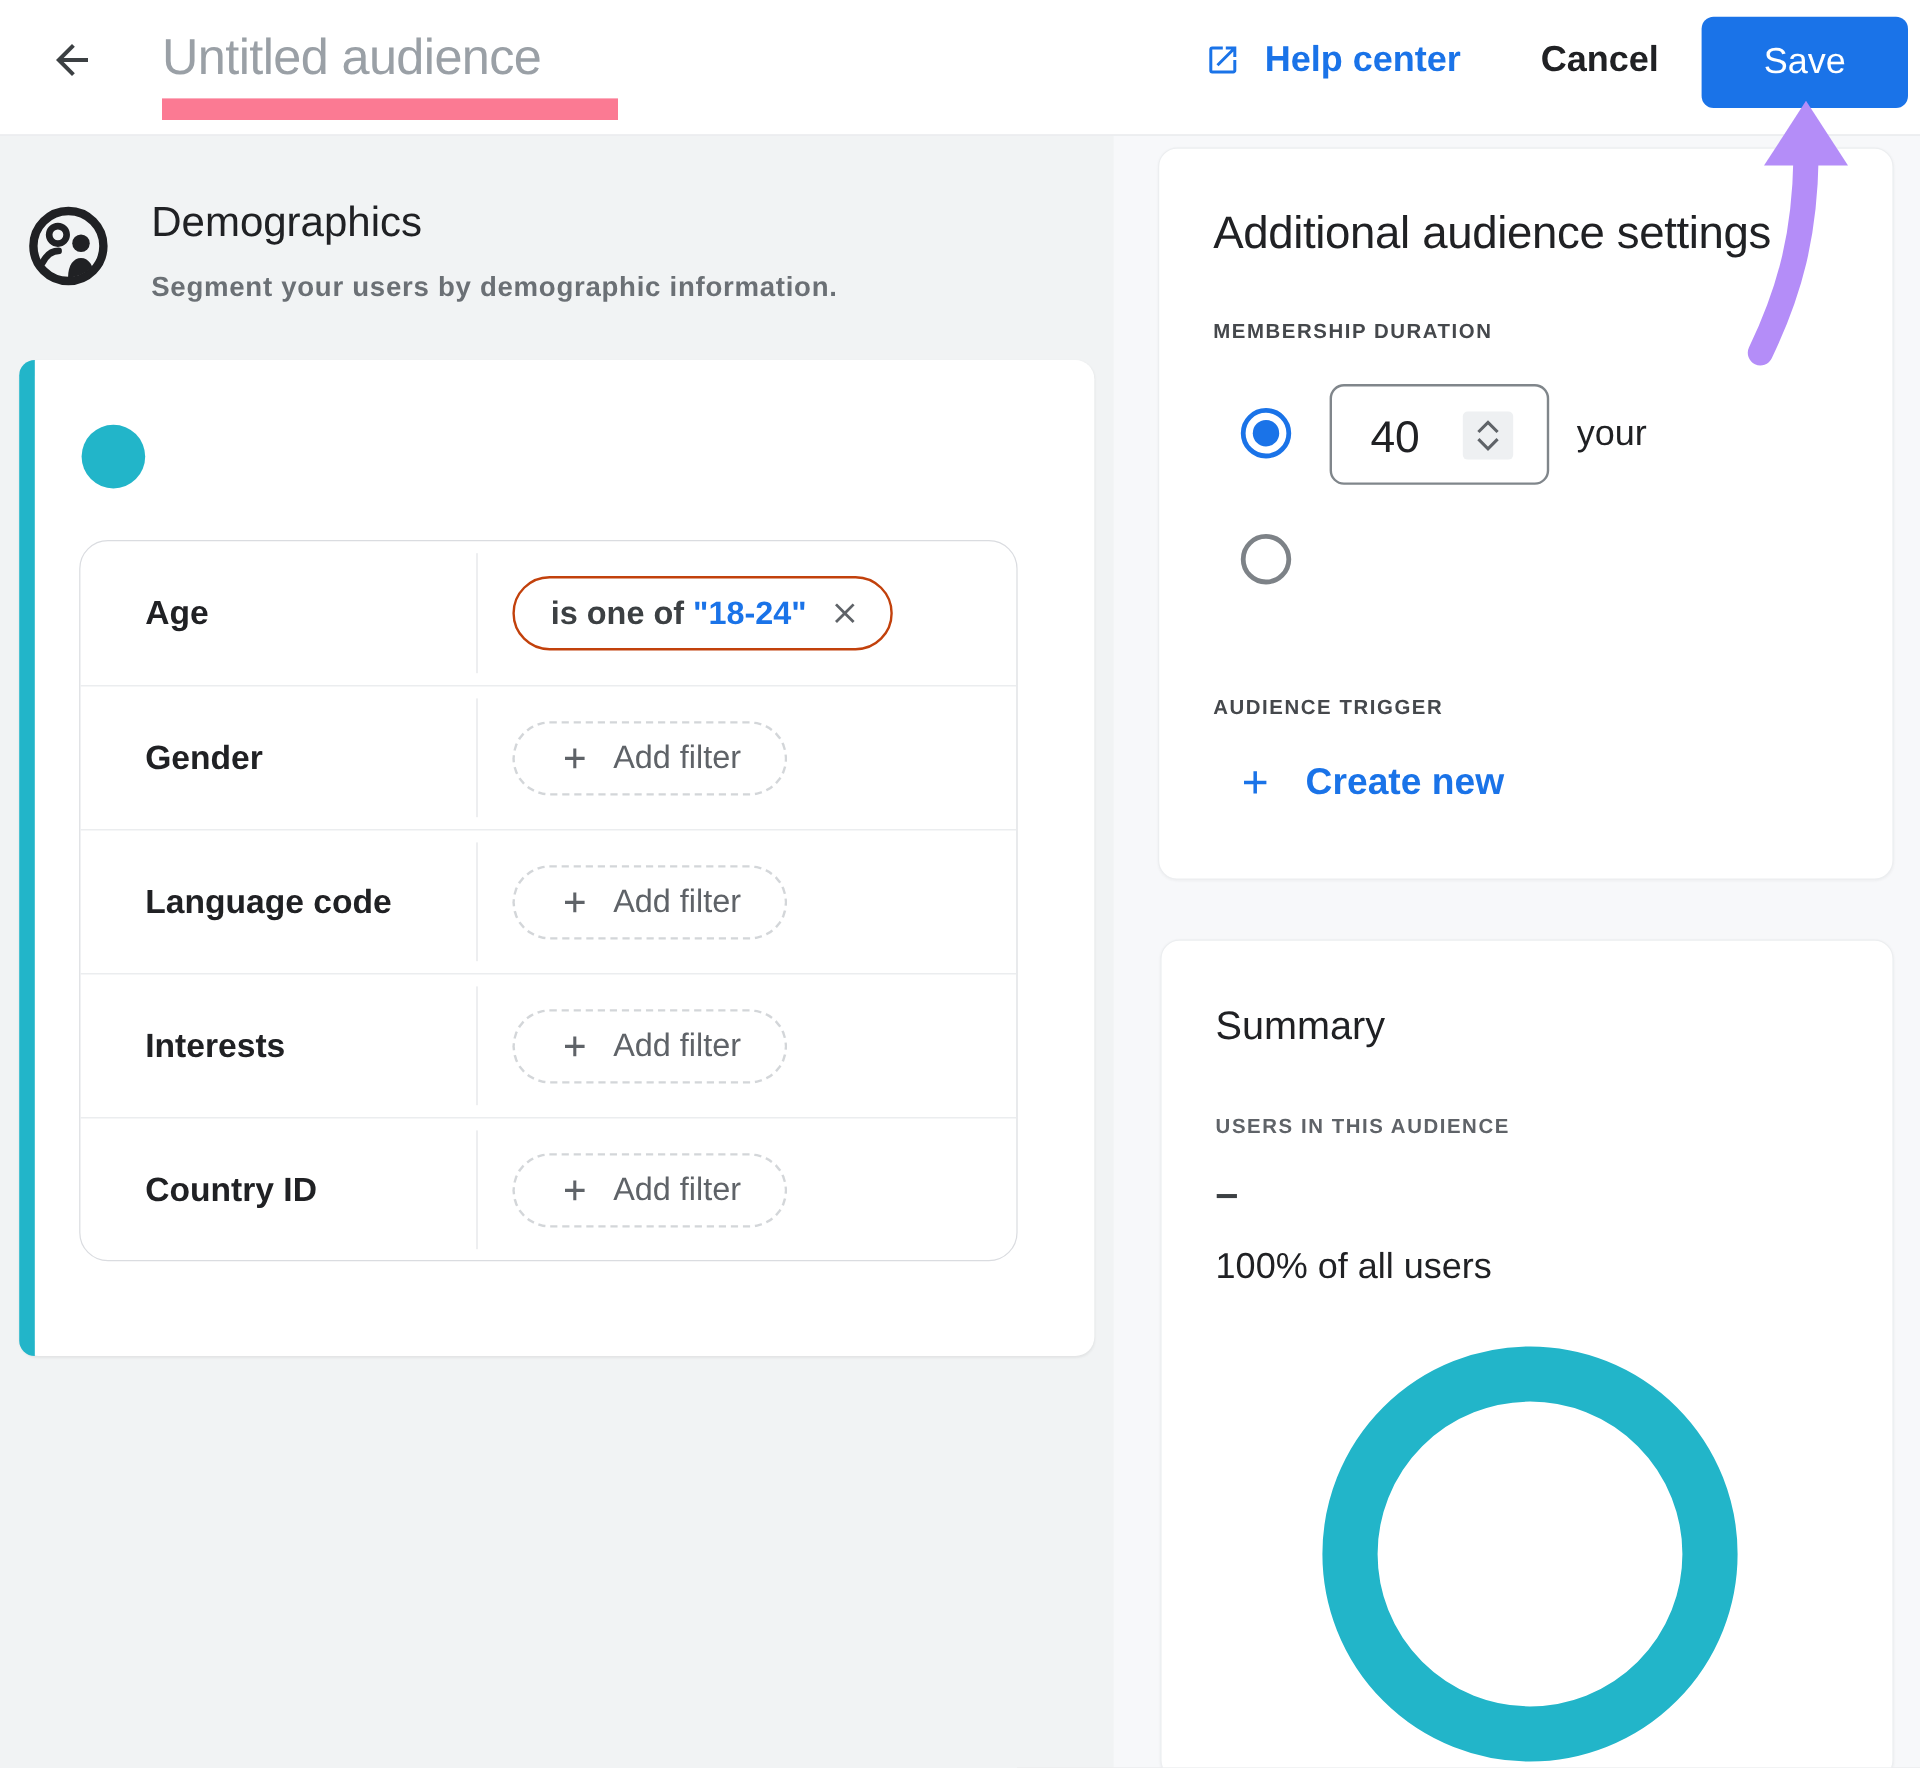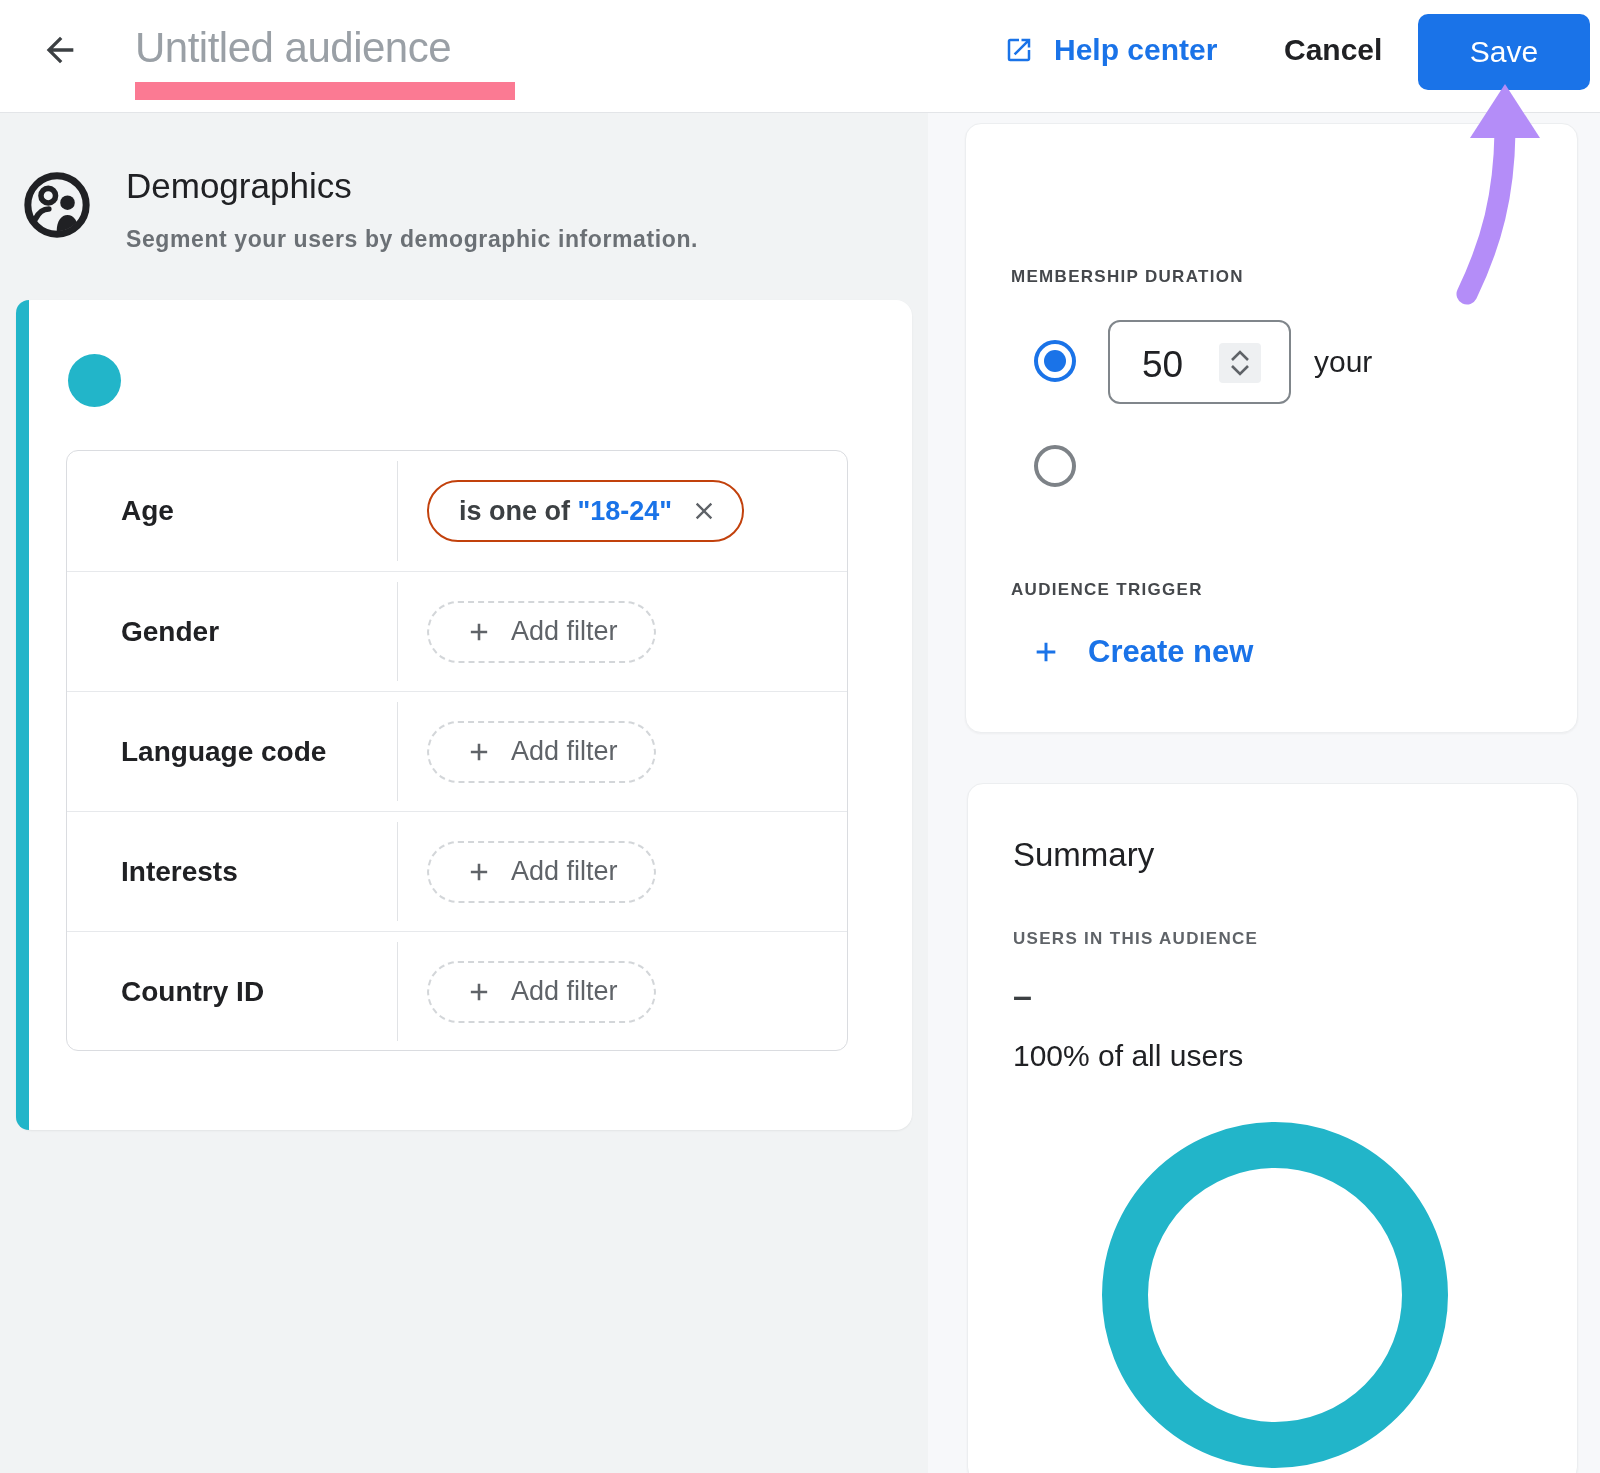--- a/index.html
+++ b/index.html
@@ -58,21 +58,21 @@
   }
   .include-dot{
     position:absolute; left:52px; top:54px; width:53px; height:53px;
     border-radius:50%; background:#22b5c9;
   }
   .include-heading{
     position:absolute; left:121px; top:63px; font-size:31px; font-weight:600; color:#202124;
   }
   .filter-table{
     position:absolute; left:50px; top:150px; width:782px; height:601px;
-    border:1px solid #dadce0; border-radius:12px; background:#fff; overflow:hidden;
+    border:1px solid #dadce0; border-radius:24px; background:#fff; overflow:hidden;
   }
   .f-row{ position:relative; height:120px; display:flex; align-items:center; }
   .f-row + .f-row{ border-top:1px solid #e7e9ec; }
   .f-label{
     width:330px; padding-left:54px; font-size:28px; font-weight:600; color:#202124;
   }
   .f-divider{
     position:absolute; left:330px; top:10px; bottom:10px; width:1px; background:#e1e3e6;
   }
   .f-area{ margin-left:30px; display:flex; align-items:center; }
@@ -258,25 +258,26 @@
               </svg>
             <span class="add-filter-label">Add filter</span>
           </div>
         </div>
       </div>
 
     </div>
   </div>
 
   <div class="card settings-card">
+    <div class="settings-title">Additional audience settings</div>
     <div class="micro-label membership-label">MEMBERSHIP DURATION</div>
 
     <div class="radio radio-on"></div>
     <div class="duration-input">
-      <div class="duration-value">50</div>
+      <div class="duration-value">40</div>
       <div class="stepper">
         <svg width="24" height="15" viewBox="0 0 24 15">
             <path d="M4 12 12 4l8 8" fill="none" stroke="#5f6368" stroke-width="2.6"></path>
           </svg>
         <svg width="24" height="15" viewBox="0 0 24 15">
             <path d="M4 3 12 11l8-8" fill="none" stroke="#5f6368" stroke-width="2.6"></path>
           </svg>
       </div>
     </div>
     <div class="duration-unit">your</div>

